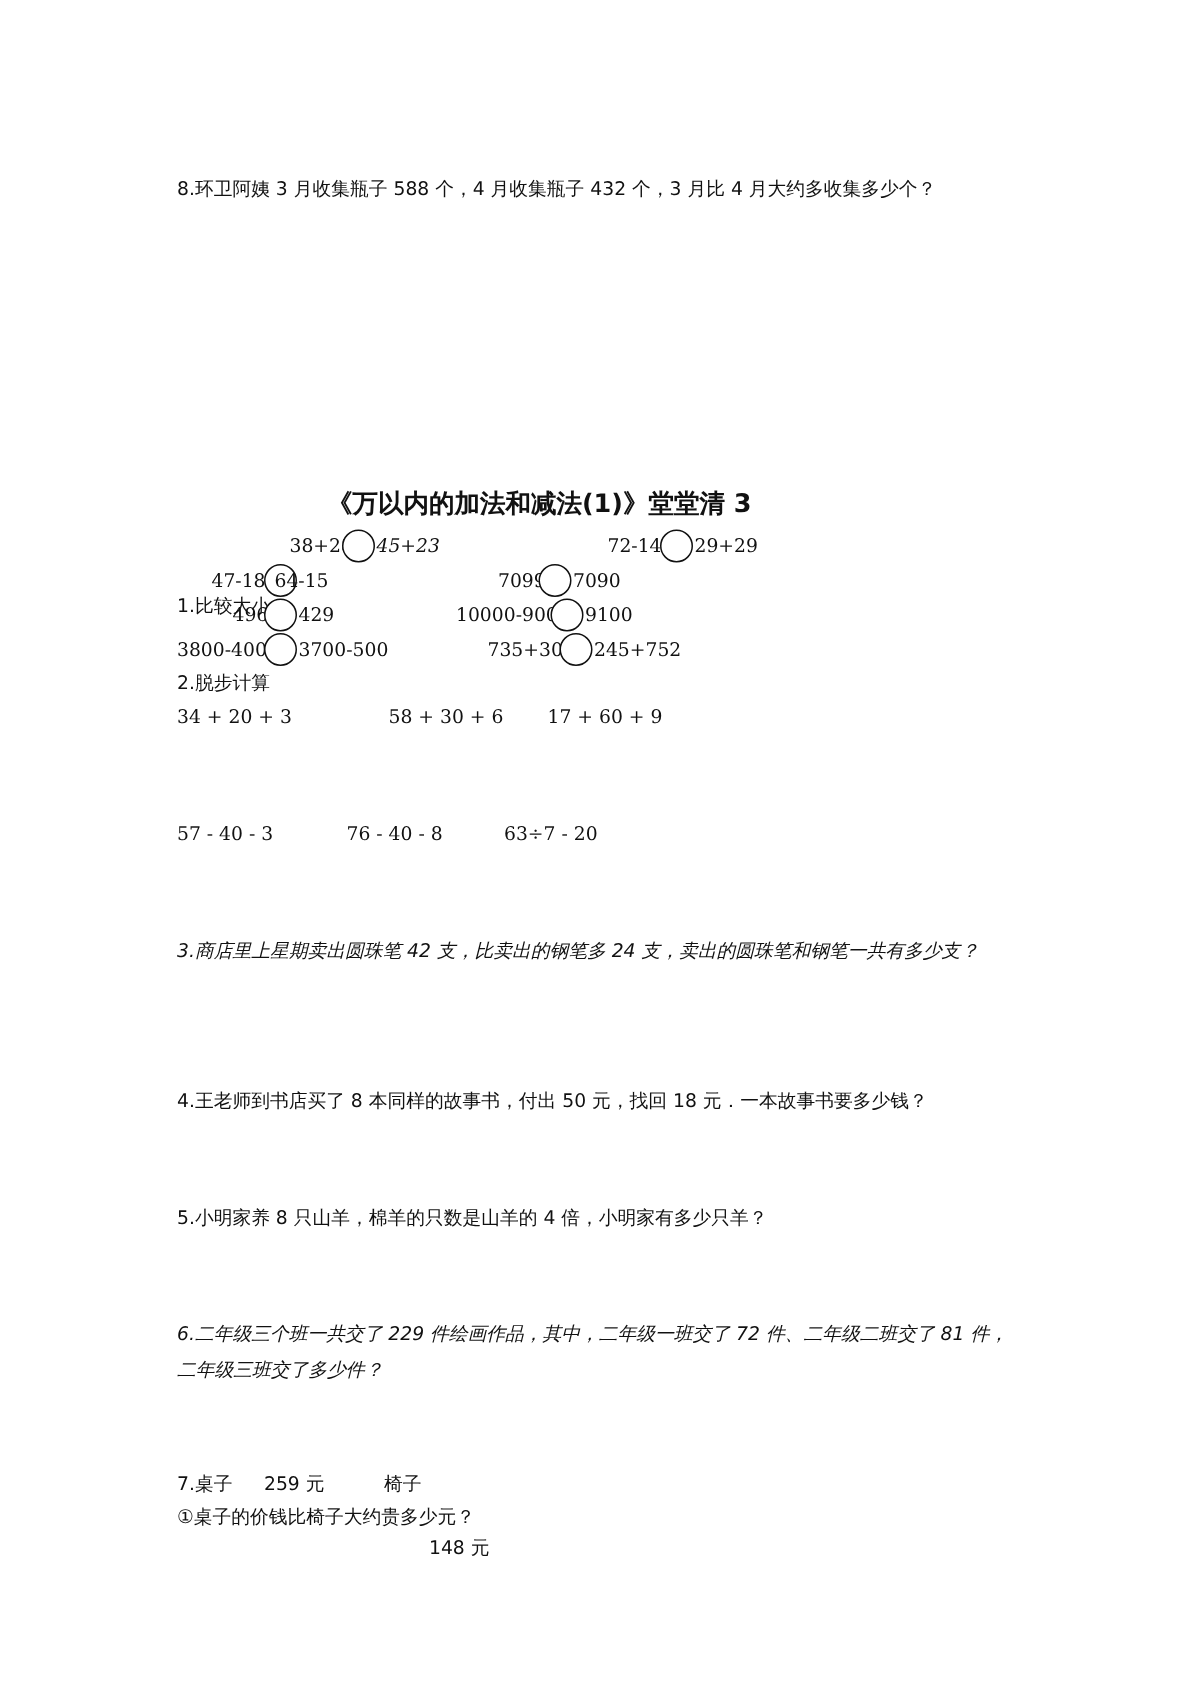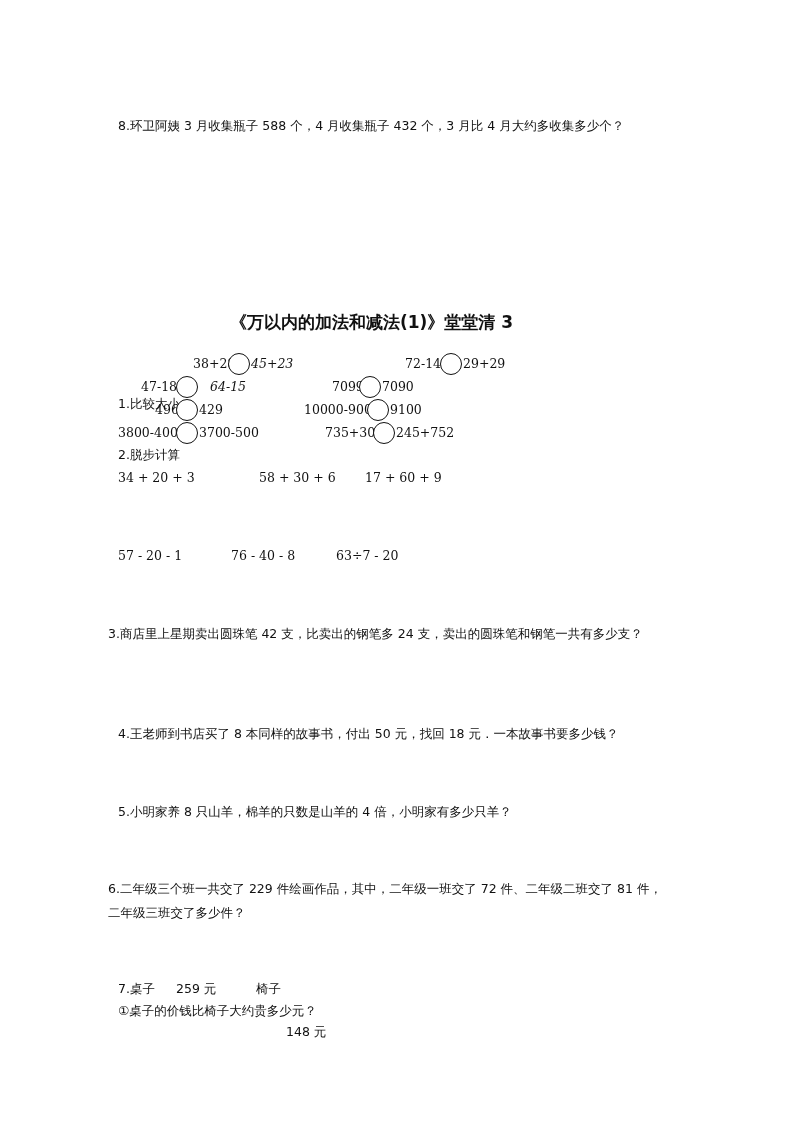--- a/index.html
+++ b/index.html
@@ -18,47 +18,47 @@
   .abs {
     position: absolute;
     white-space: nowrap;
     font-size: 12.5px;
     line-height: 16px;
   }
   .title {
     position: absolute;
     left: 0;
     width: 719px;
-    top: 311px;
+    top: 325px;
     text-align: center;
     font-size: 17px;
     font-weight: bold;
     line-height: 22px;
     font-family: "DejaVu Sans", "Liberation Sans", sans-serif;
-    padding-left: 12px;
   }
   .cn {
     font-family: "DejaVu Sans", "Liberation Sans", sans-serif;
   }
   .circle {
     position: absolute;
     width: 22px;
     height: 22px;
     border: 1.2px solid #111;
     border-radius: 50%;
     box-sizing: border-box;
     background: #fff;
   }
   .para {
     position: absolute;
-    left: 108px;
+    left: 118px;
     width: 560px;
     font-size: 12.5px;
     line-height: 24px;
     white-space: normal;
+    font-style: italic;
   }
 </style>
 </head>
 <body>
 
 <div class="abs cn" style="left:118px; top:118px;">8.环卫阿姨 3 月收集瓶子 588 个，4 月收集瓶子 432 个，3 月比 4 月大约多收集多少个？</div>
 
 <div class="title">《万以内的加法和减法(1)》堂堂清 3</div>
 
 <div>
@@ -66,21 +66,21 @@
 
   <div class="abs" style="left:193px; top:356px;">38+28</div>
   <div class="circle" style="left:228px; top:353px;"></div>
   <div class="abs" style="left:251px; top:356px;font-style:italic;">45+23</div>
   <div class="abs" style="left:405px; top:356px;">72-14</div>
   <div class="circle" style="left:440px; top:353px;"></div>
   <div class="abs" style="left:463px; top:356px;">29+29</div>
 
   <div class="abs" style="left:141px; top:379px;">47-18</div>
   <div class="circle" style="left:176px; top:376px;"></div>
-  <div class="abs" style="left:210px; top:379px;font-style:italic;">64-15</div>
+  <div class="abs" style="left:183px; top:379px;">64-15</div>
   <div class="abs" style="left:332px; top:379px;">7099</div>
   <div class="circle" style="left:359px; top:376px;"></div>
   <div class="abs" style="left:382px; top:379px;">7090</div>
 
   <div class="abs" style="left:155px; top:402px;">496</div>
   <div class="circle" style="left:176px; top:399px;"></div>
   <div class="abs" style="left:199px; top:402px;">429</div>
   <div class="abs" style="left:304px; top:402px;">10000-900</div>
   <div class="circle" style="left:367px; top:399px;"></div>
   <div class="abs" style="left:390px; top:402px;">9100</div>
@@ -92,21 +92,21 @@
   <div class="circle" style="left:373px; top:422px;"></div>
   <div class="abs" style="left:396px; top:425px;">245+752</div>
 </div>
 
 <div>
   <div class="abs cn" style="left:118px; top:447px;">2.脱步计算</div>
   <div class="abs" style="left:118px; top:470px;">34 + 20 + 3</div>
   <div class="abs" style="left:259px; top:470px;">58 + 30 + 6</div>
   <div class="abs" style="left:365px; top:470px;">17 + 60 + 9</div>
 
-  <div class="abs" style="left:118px; top:548px;">57 - 20 - 1</div>
+  <div class="abs" style="left:118px; top:548px;">57 - 40 - 3</div>
   <div class="abs" style="left:231px; top:548px;">76 - 40 - 8</div>
   <div class="abs" style="left:336px; top:548px;">63÷7 - 20</div>
 </div>
 
 <div class="para cn" style="top:622px;">3.商店里上星期卖出圆珠笔 42 支，比卖出的钢笔多 24 支，卖出的圆珠笔和钢笔一共有多少支？</div>
 
 <div class="abs cn" style="left:118px; top:726px;">4.王老师到书店买了 8 本同样的故事书，付出 50 元，找回 18 元．一本故事书要多少钱？</div>
 
 <div class="abs cn" style="left:118px; top:804px;">5.小明家养 8 只山羊，棉羊的只数是山羊的 4 倍，小明家有多少只羊？</div>
 

